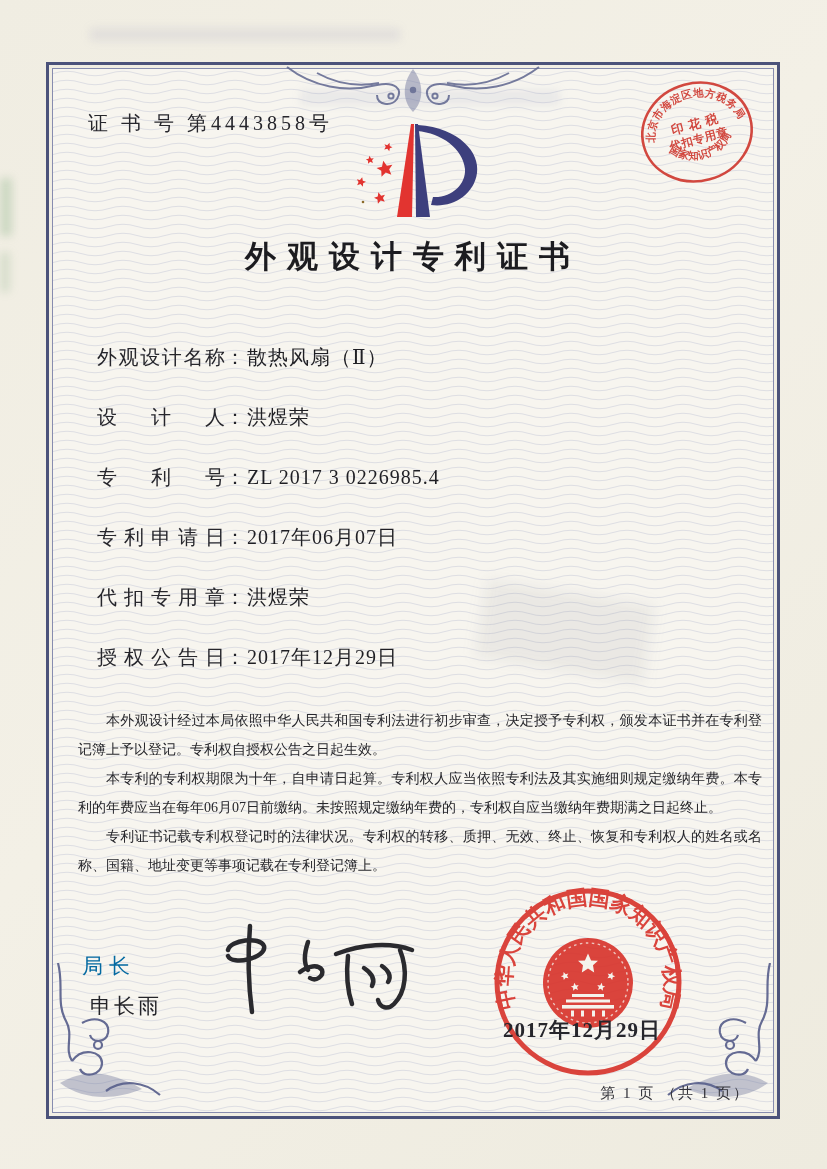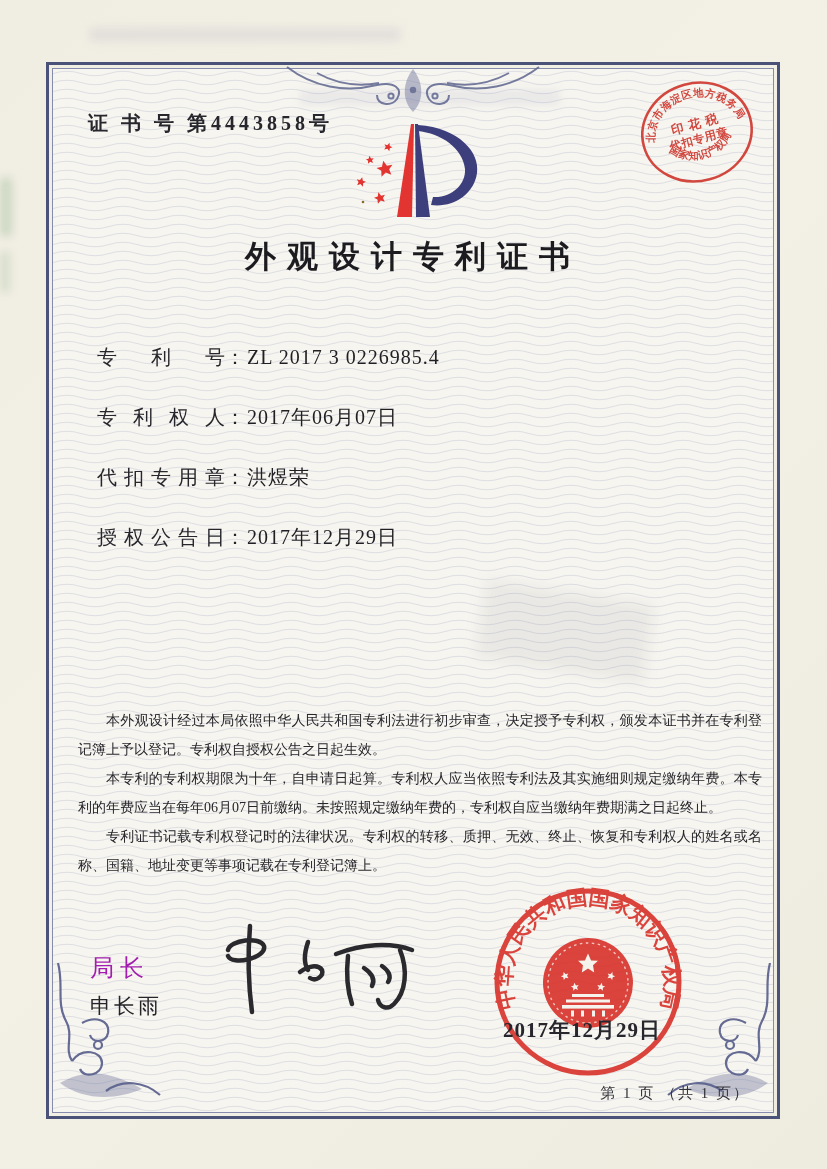--- a/index.html
+++ b/index.html
@@ -15,39 +15,39 @@
     border:3px solid #4b527a;box-sizing:border-box;
   }
   .frame-inner{
     position:absolute;left:3px;top:3px;right:3px;bottom:3px;
     border:1px solid #8archive;border:1px solid #878caf;
     background:#f7f5ef;
   }
   .guilloche{position:absolute;left:0;top:0;width:100%;height:100%;}
   
   .content{position:absolute;left:0;top:0;width:827px;height:1169px;z-index:5;}
-  .cert-no{position:absolute;left:88px;top:110px;font-size:20px;letter-spacing:4px;color:#26262c;font-weight:bold;}
+  .cert-no{position:absolute;left:88px;top:110px;font-size:20px;letter-spacing:4px;color:#26262c;}
   .doc-title{
     position:absolute;left:46px;top:236px;width:734px;text-align:center;
     font-size:31px;font-weight:bold;letter-spacing:11px;color:#1c1c20;
   }
   .fields{position:absolute;left:97px;top:344px;}
   .field-row{height:24px;margin-bottom:36px;font-size:20px;white-space:nowrap;}
   .field-row .lbl{
     display:inline-block;width:128px;text-align:justify;text-align-last:justify;
     vertical-align:bottom;color:#26262c;
   }
   .field-row .colon{margin-right:2px;}
   .field-row .val{letter-spacing:1px;color:#1f1f24;}
   .body-text{
     position:absolute;left:78px;top:706px;width:684px;
     font-size:14px;line-height:29px;text-align:justify;color:#26262b;
   }
   .body-text p{margin:0;text-indent:2em;}
-  .officer{position:absolute;left:90px;top:952px;font-size:24px;letter-spacing:6px;color:#a21caf;}
+  .officer{position:absolute;left:82px;top:952px;font-size:21px;letter-spacing:6px;color:#0369a1;}
   .officer-name{position:absolute;left:90px;top:992px;font-size:21px;letter-spacing:3px;color:#242429;text-align:right;}
   .signature{position:absolute;left:212px;top:920px;}
   .seal{position:absolute;left:493px;top:887px;}
   .seal-date{
     position:absolute;left:503px;top:1016px;font-size:21px;letter-spacing:1px;
     color:#26262c;z-index:8;font-weight:600;
   }
   .footer{
     position:absolute;left:46px;top:1084px;width:734px;text-align:right;
     font-size:15px;letter-spacing:2px;color:#33333a;margin-left:-30px;
@@ -164,24 +164,30 @@
       </text>
       <text x="85" y="64" text-anchor="middle" font-size="12.5" font-weight="bold" letter-spacing="1">印 花 税</text>
       <text x="85" y="79" text-anchor="middle" font-size="11.5" font-weight="bold" letter-spacing="0.5">代扣专用章</text>
     </g>
   </svg>
 
   <div class="doc-title">外观设计专利证书</div>
 
   <div class="fields">
     <div class="field-row">
+      <span class="lbl">外观设计名称</span><span class="colon">：</span><span class="val">散热风扇（Ⅱ）</span>
+    </div>
+    <div class="field-row">
+      <span class="lbl">设计人</span><span class="colon">：</span><span class="val">洪煜荣</span>
+    </div>
+    <div class="field-row">
       <span class="lbl">专利号</span><span class="colon">：</span><span class="val">ZL 2017 3 0226985.4</span>
     </div>
     <div class="field-row">
-      <span class="lbl">专利权人</span><span class="colon">：</span><span class="val">2017年06月07日</span>
+      <span class="lbl">专利申请日</span><span class="colon">：</span><span class="val">2017年06月07日</span>
     </div>
     <div class="field-row">
       <span class="lbl">代扣专用章</span><span class="colon">：</span><span class="val">洪煜荣</span>
     </div>
     <div class="field-row">
       <span class="lbl">授权公告日</span><span class="colon">：</span><span class="val">2017年12月29日</span>
     </div>
   </div>
 
   <div class="body-text">

